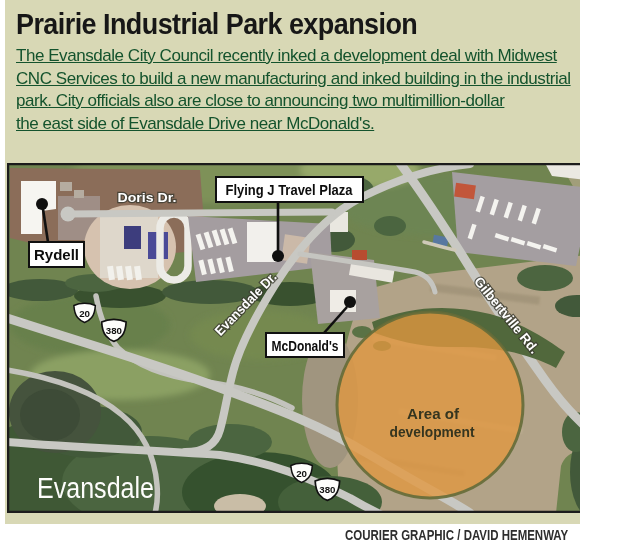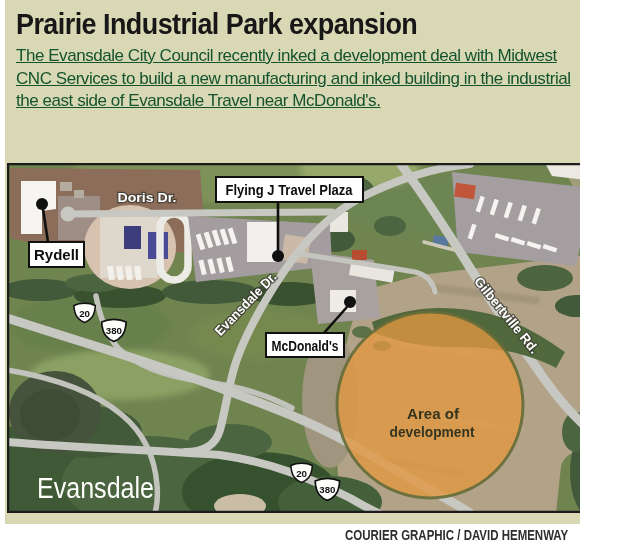--- a/index.html
+++ b/index.html
@@ -42,21 +42,22 @@
 <body>
 
 <div id="stage">
   <div id="panel"></div>
 
   <div id="title">Prairie Industrial Park expansion</div>
 
   <div id="body-text">
     <div class="bline">The Evansdale City Council recently inked a development deal with Midwest</div>
     <div class="bline">CNC Services to build a new manufacturing and inked building in the industrial</div>
-    <div class="bline">the east side of Evansdale Travel near McDonald's.</div>
+    <div class="bline">park. City officials also are close to announcing two multimillion-dollar</div>
+    <div class="bline">the east side of Evansdale Drive near McDonald's.</div>
   </div>
 
   <div id="map-wrap">
   <svg width="597" height="350" viewBox="7 163 597 350">
     <defs>
       <clipPath id="mapclip">
             <rect x="7" y="163" width="597" height="350"></rect>
           </clipPath>
       <filter id="soft" x="-20%" y="-20%" width="140%" height="140%">
             <feGaussianBlur stdDeviation="3"></feGaussianBlur>

